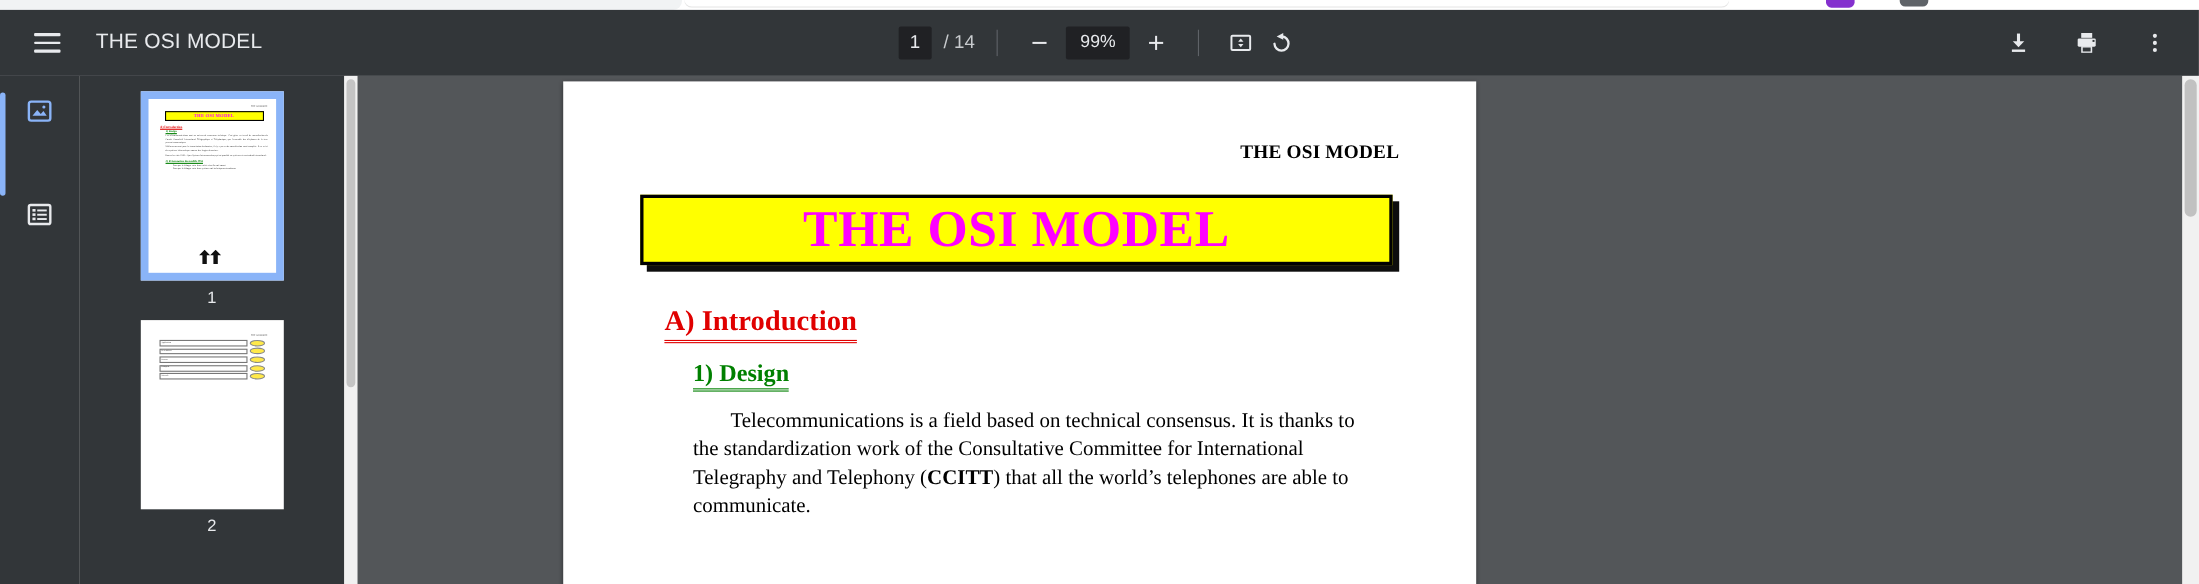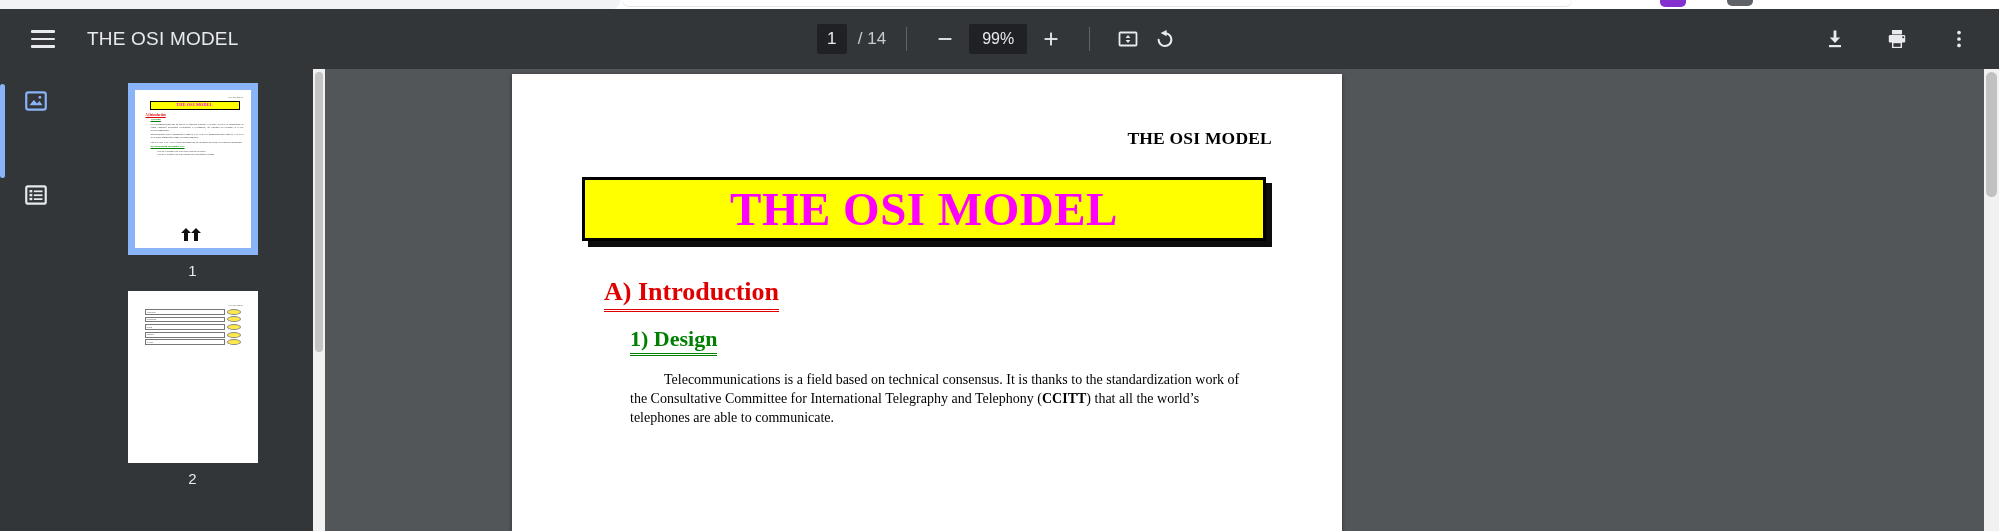--- a/index.html
+++ b/index.html
@@ -164,21 +164,21 @@
     display: inline-block; border-bottom: 3px double #e00000; padding-bottom: 2px;
     font-family: "Liberation Serif", serif;
   }
   .h-1 {
     color: #008000; font-weight: bold; font-size: 22px; margin-top: 14px; margin-left: 48px;
     display: inline-block; border-bottom: 3px double #008000; padding-bottom: 1px;
     font-family: "Liberation Serif", serif;
   }
   .body-p {
     margin-top: 14px; margin-left: 48px; margin-right: 22px;
-    font-size: 14px; line-height: 1.36; text-indent: 34px; text-align: left;
+    font-size: 19px; line-height: 1.36; text-indent: 34px; text-align: left;
     font-family: "Liberation Serif", serif;
   }
   .row-block { display: block; }
 
   
   .v-sb-track {
     position: absolute; left: 1984px; top: 69px; width: 15px; height: 462px; background: #f1f1f1;
   }
   .v-sb-thumb {
     position: absolute; left: 1986px; top: 72px; width: 11px; height: 125px;

